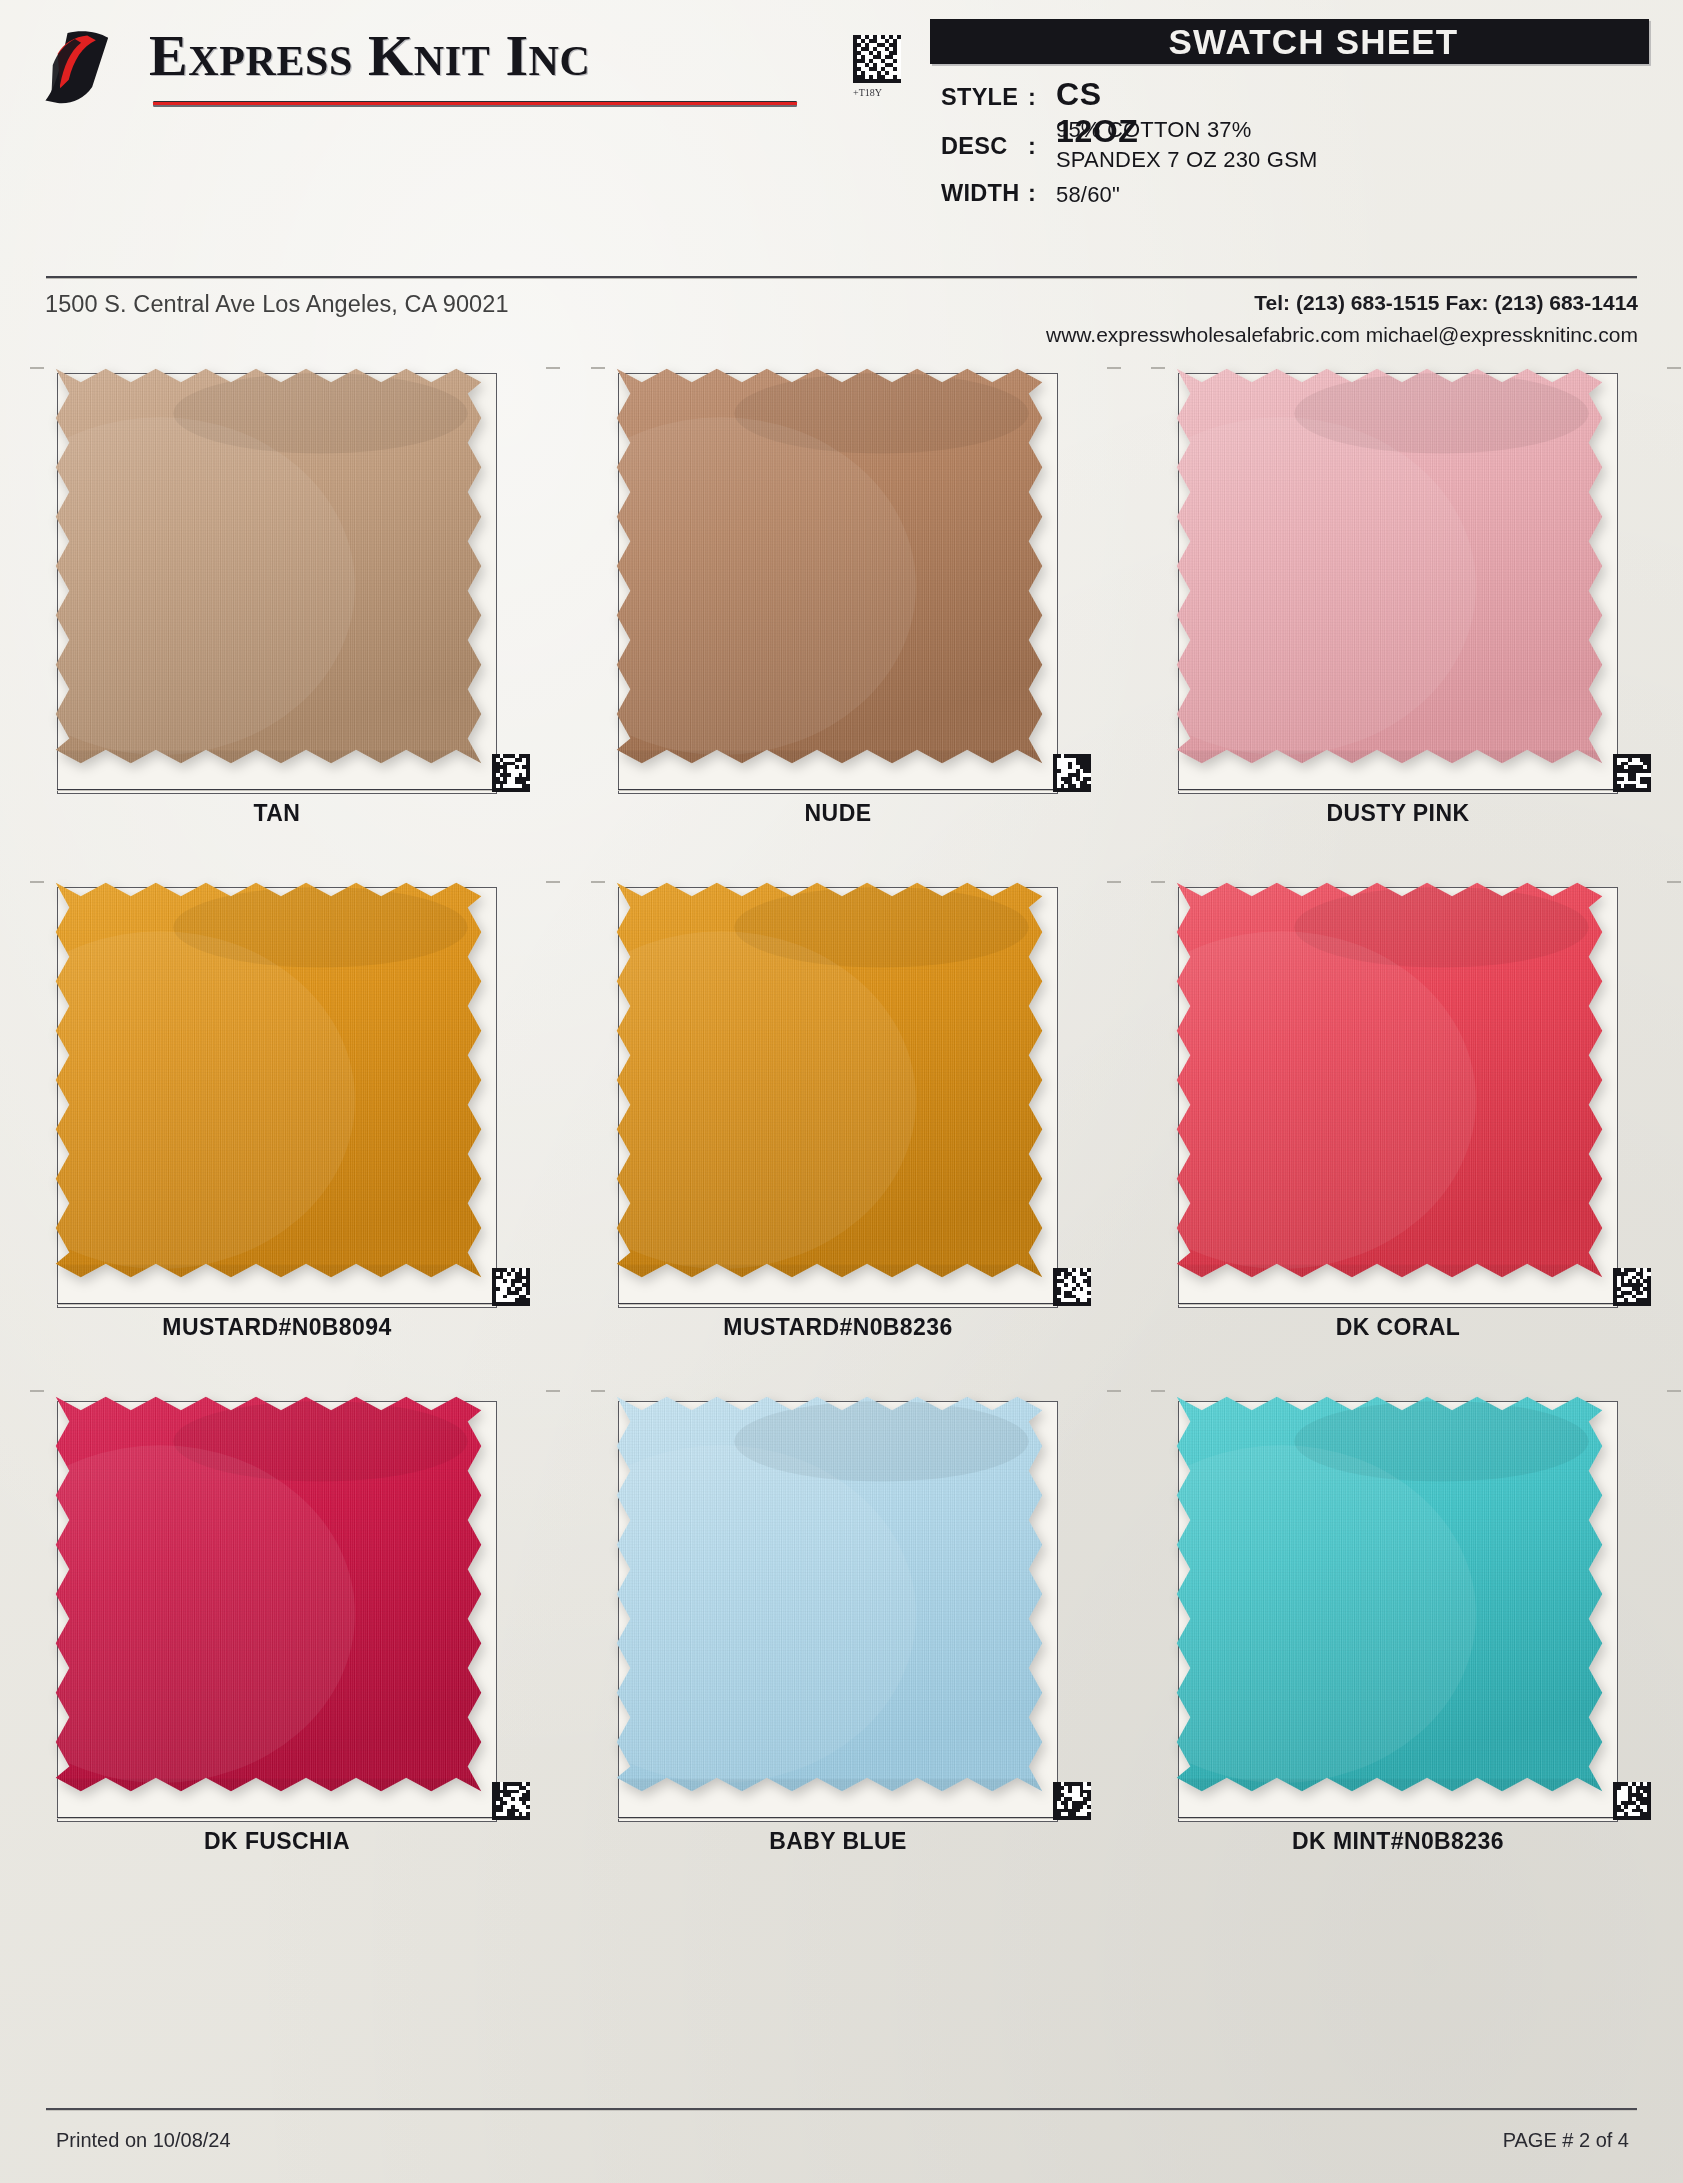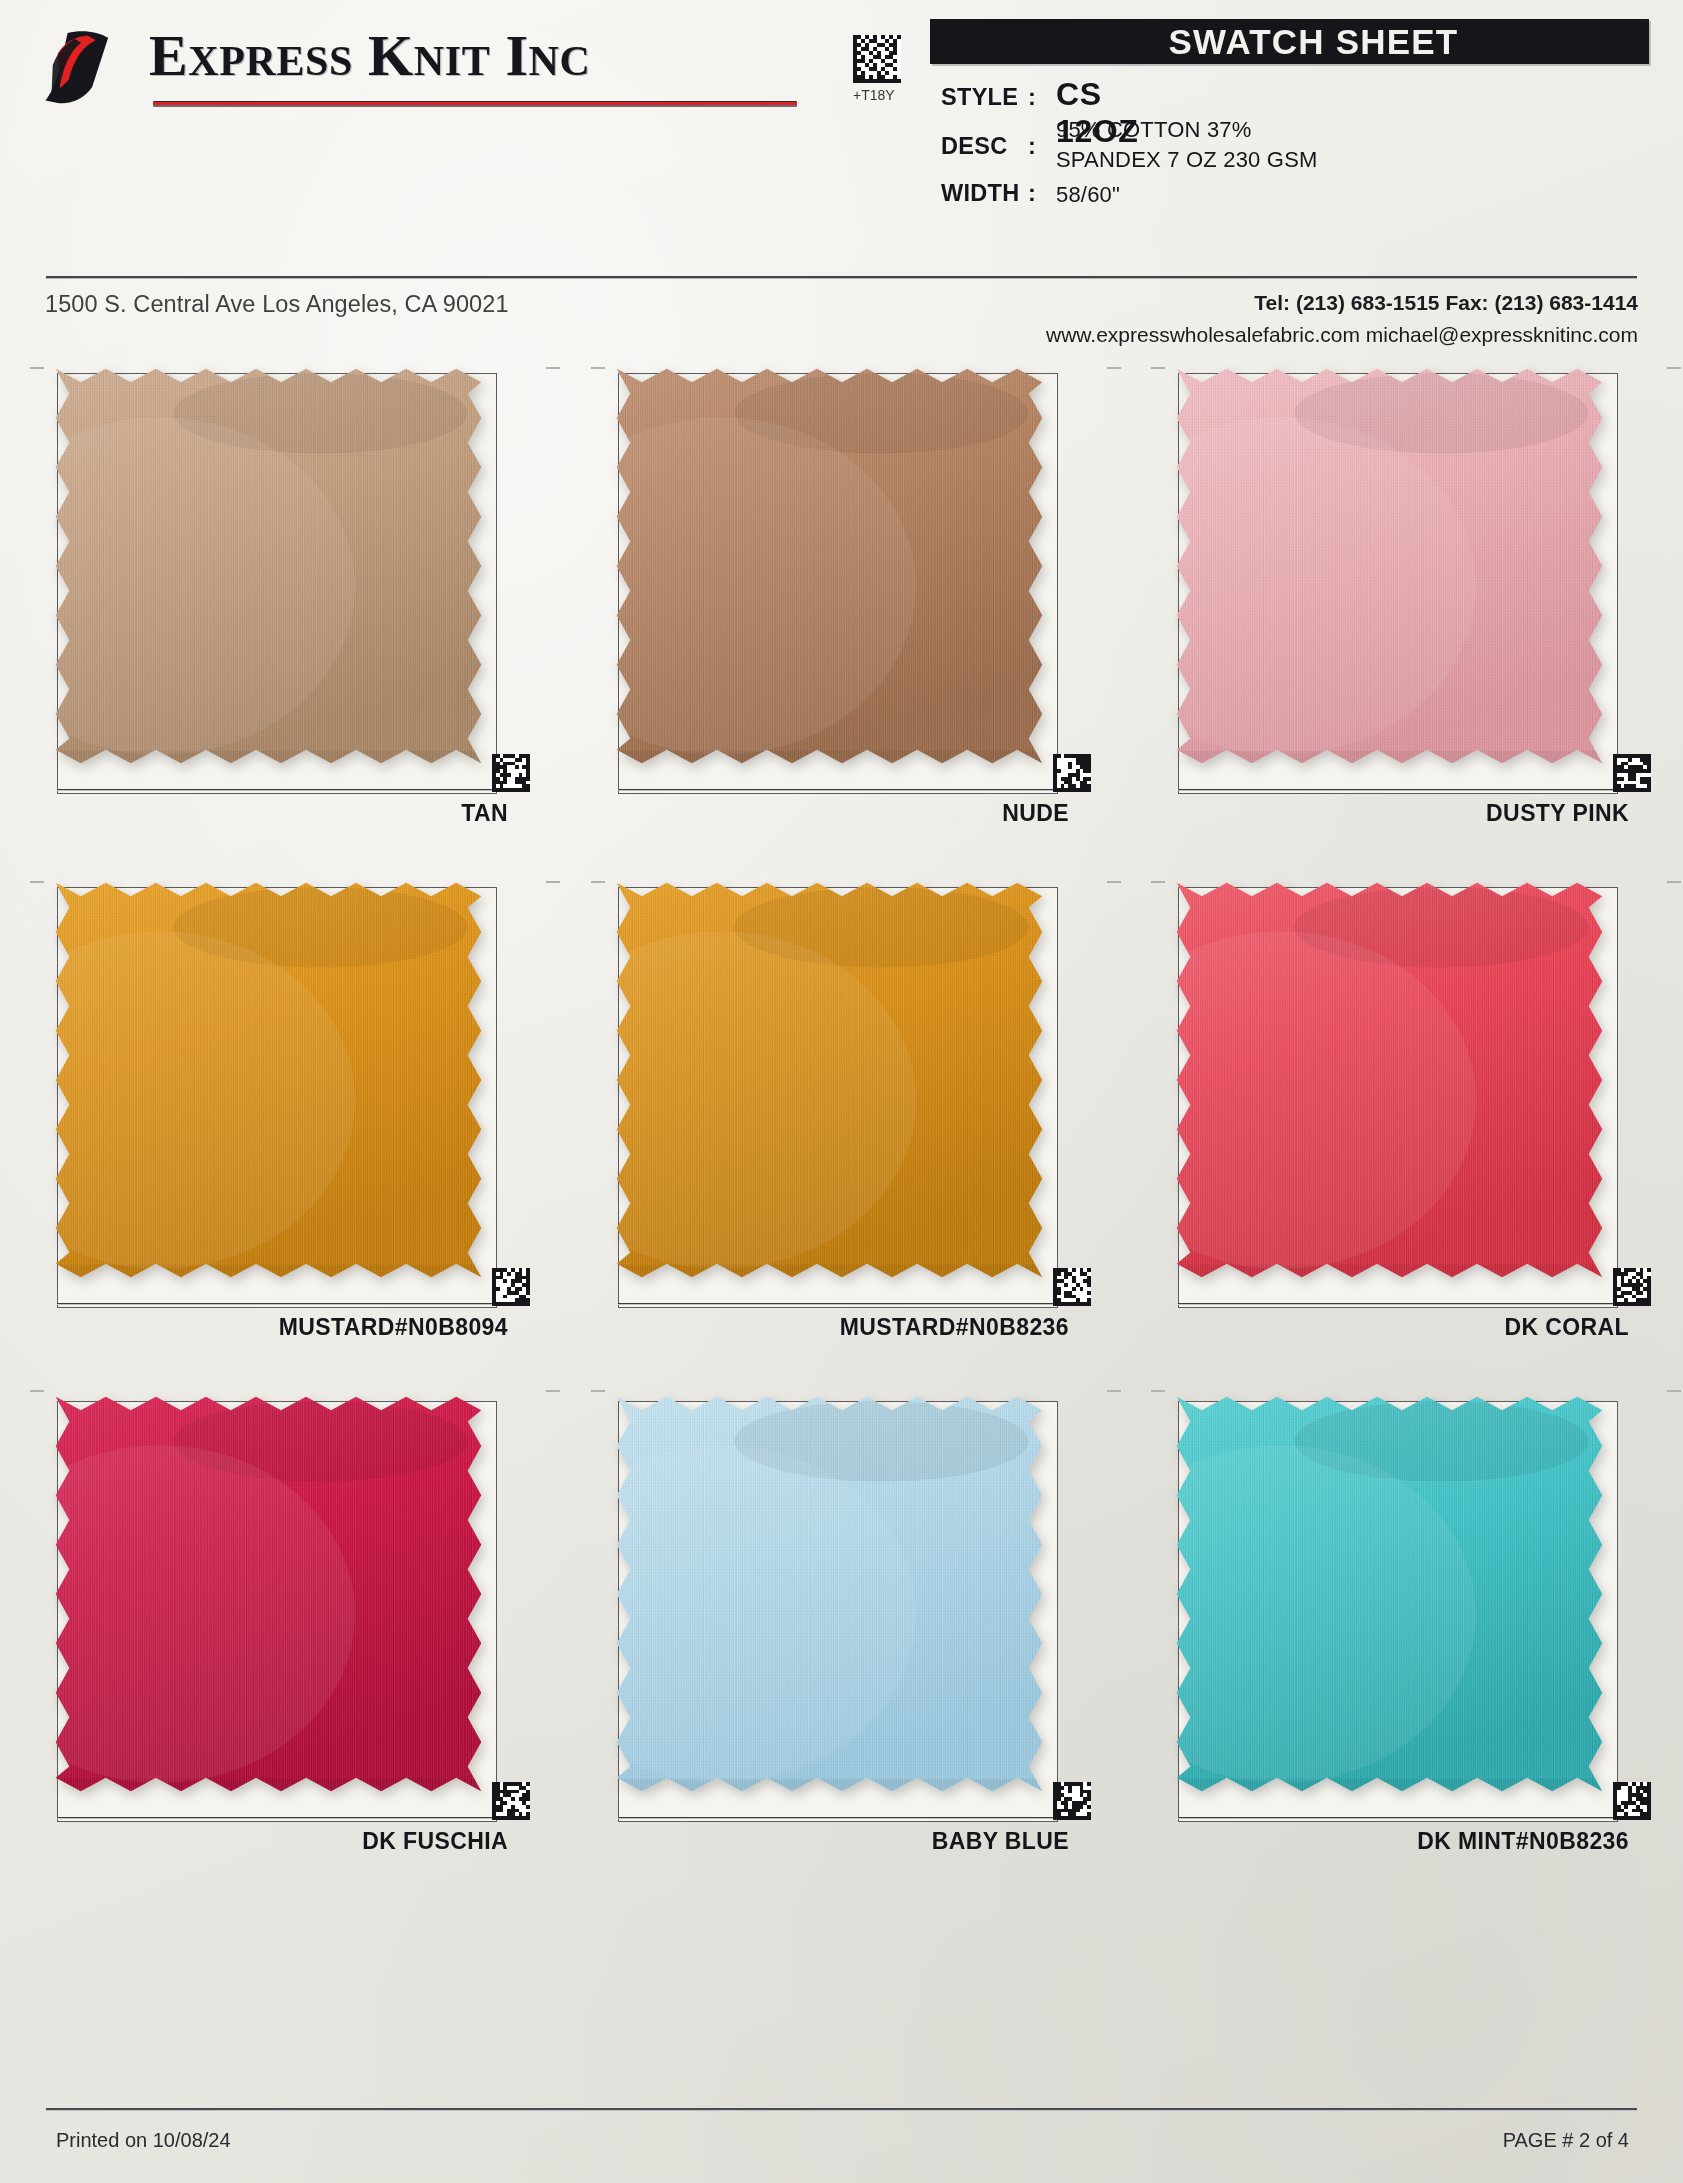--- a/index.html
+++ b/index.html
@@ -65,22 +65,22 @@
   }
 
   .dm-header {
     position: absolute;
     left: 853px; top: 35px;
     width: 48px; height: 48px;
   }
   .dm-header-text {
     position: absolute;
     left: 853px; top: 87px;
-    font-family: Liberation Sans, sans-serif;
-    font-size: 14px;
+    font-family: Liberation Serif, serif;
+    font-size: 10px;
     color: #33333a;
     letter-spacing: 0px;
   }
 
   .swatch-title-bar {
     position: absolute;
     left: 930px; top: 18.6px;
     width: 719px; height: 45px;
     background: #15151a;
     box-shadow: 1.9px 1.9px 0 rgba(150,150,155,0.6);
@@ -197,21 +197,21 @@
     position: absolute;
     left: 6.2px; top: 8.7px;
     width: 433px; height: 402px;
     filter: drop-shadow(3.7px 5px 5.6px rgba(0,0,0,0.20));
   }
 
   .label {
     position: absolute;
     left: 0; top: 444px;
     width: 462px;
-    text-align: right;
+    text-align: center;
     font-size: 23px;
     font-weight: bold;
     color: #15151a;
     letter-spacing: 0.4px;
     white-space: nowrap;
   }
 
   .dm-cell {
     position: absolute;
     width: 38px; height: 38px;

